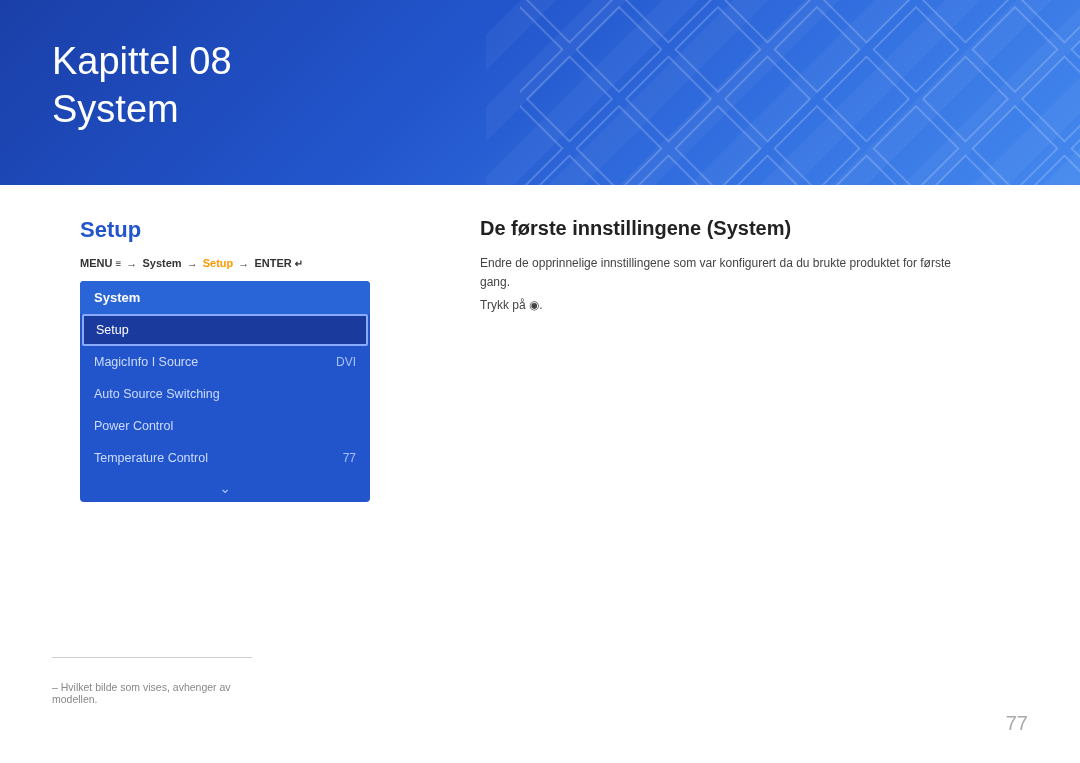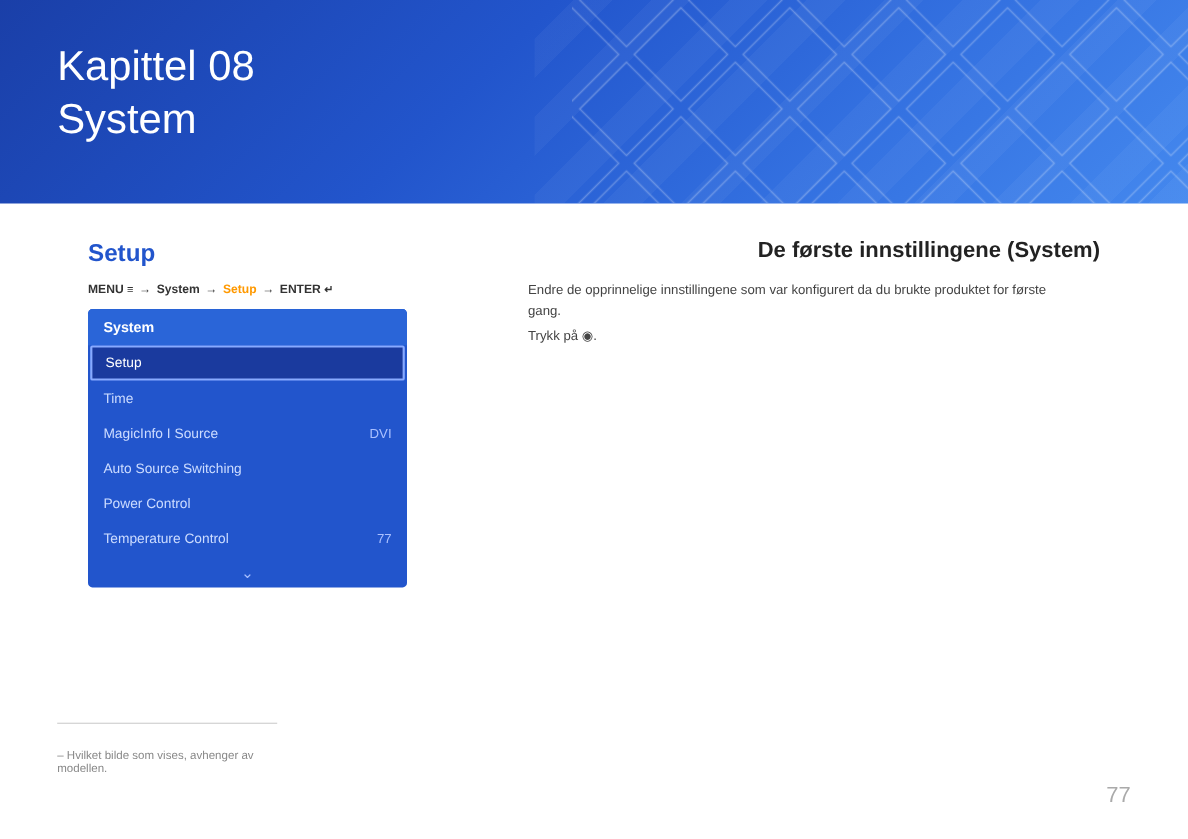--- a/index.html
+++ b/index.html
@@ -131,21 +131,20 @@
       color: #aac0ff;
       font-size: 14px;
     }
 
     
     .description-title {
       font-size: 20px;
       font-weight: 700;
       color: #222;
       margin-bottom: 14px;
-      text-align: right;
     }
 
     .description-text {
       font-size: 12px;
       color: #444;
       line-height: 1.6;
       max-width: 500px;
     }
 
     
@@ -213,23 +212,20 @@
       <span>ENTER <span style="font-size:10px;">↵</span></span>
     </div>
 
     <div class="system-menu">
       <div class="system-menu-header">System</div>
 
       <div class="menu-item active">
         <span>Setup</span>
       </div>
       <div class="menu-item">
-        <span>Time</span>
-      </div>
-      <div class="menu-item">
         <span>MagicInfo I Source</span>
         <span class="item-value">DVI</span>
       </div>
       <div class="menu-item">
         <span>Auto Source Switching</span>
       </div>
       <div class="menu-item">
         <span>Power Control</span>
       </div>
       <div class="menu-item">

